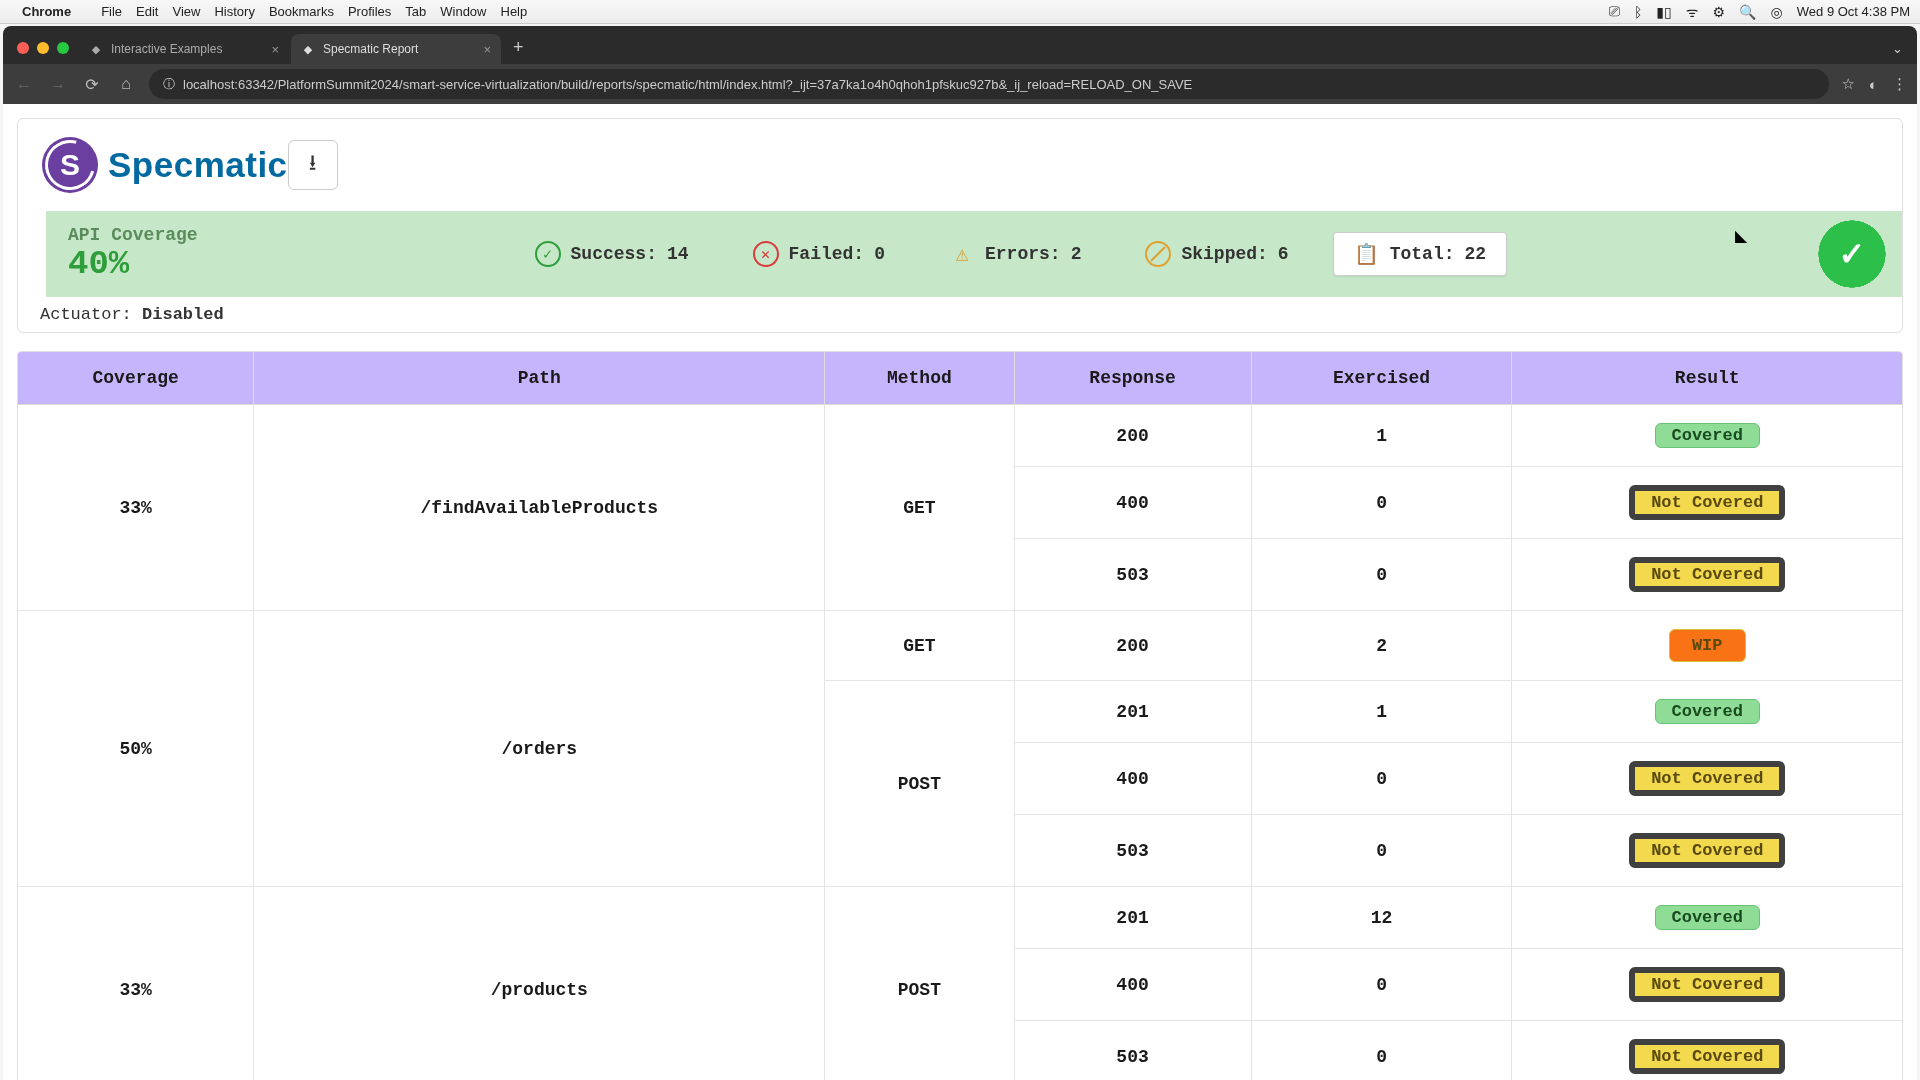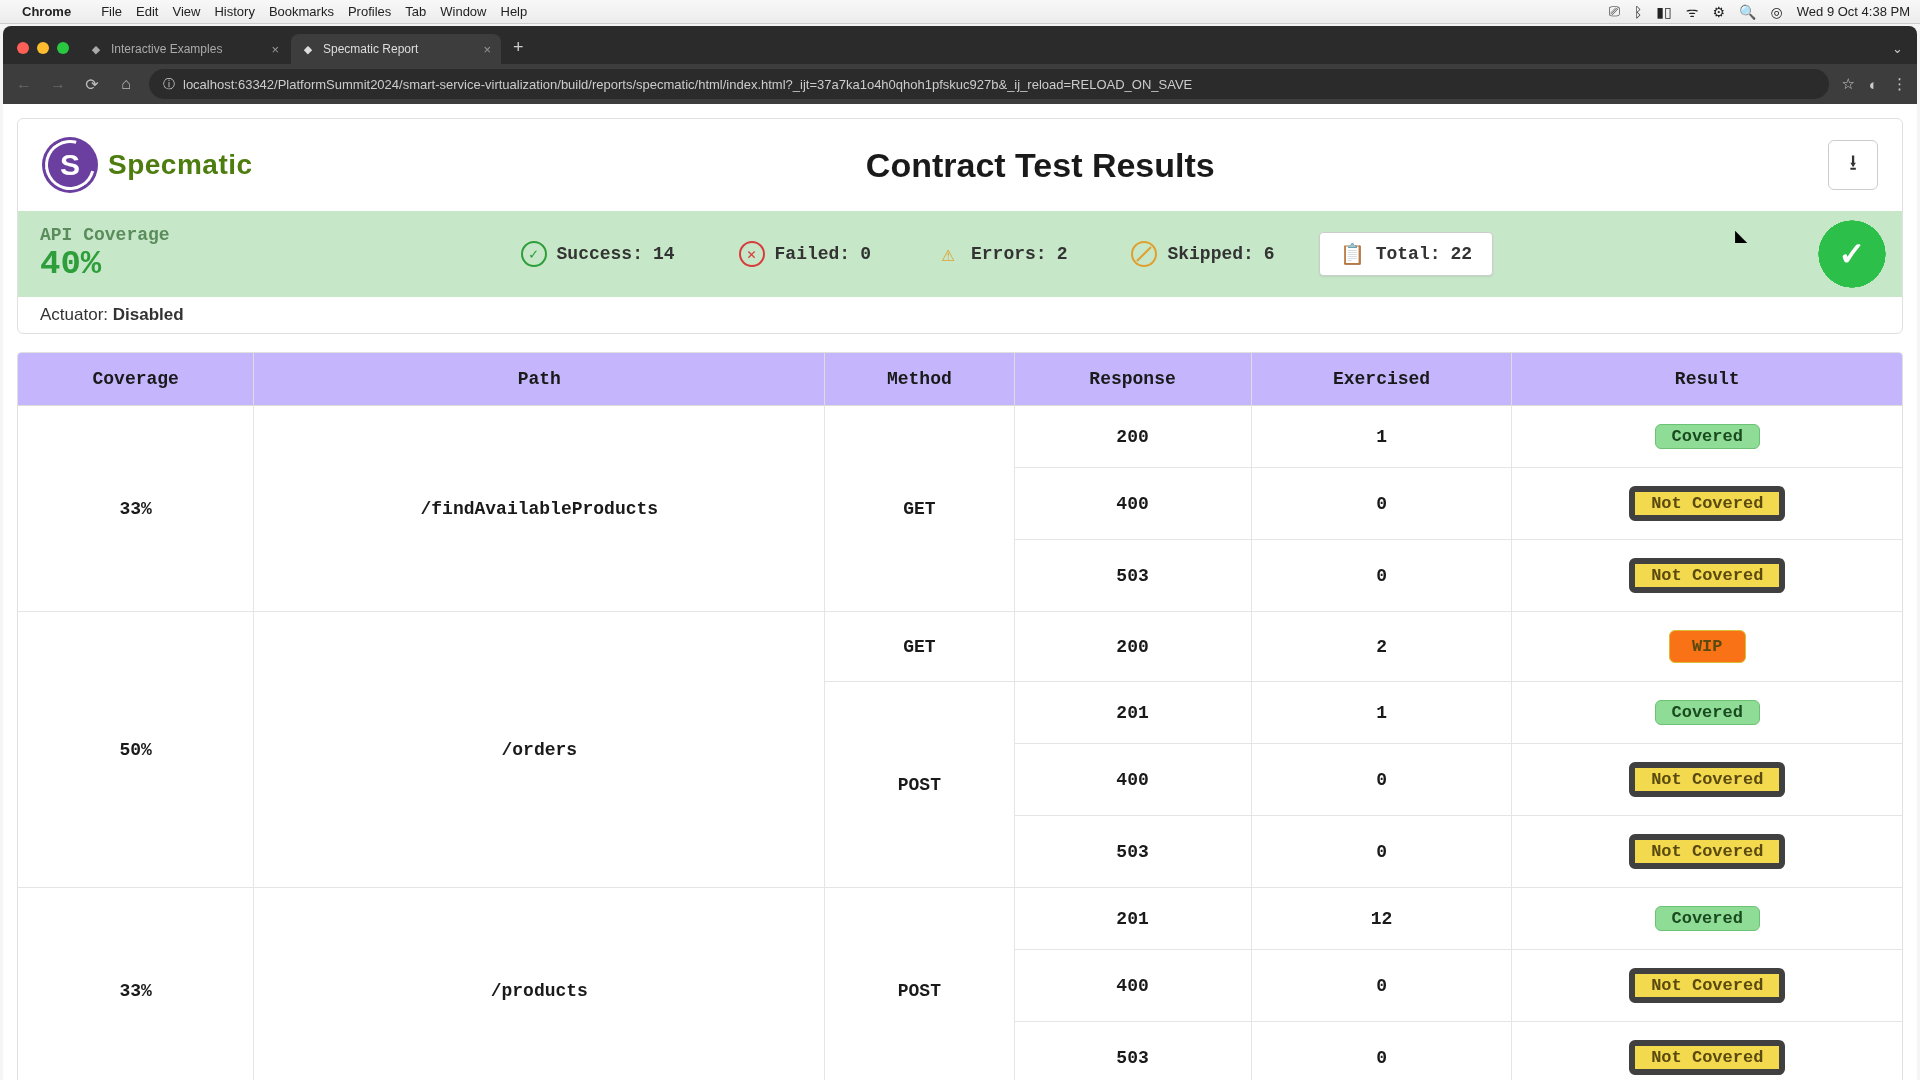--- a/index.html
+++ b/index.html
@@ -36,43 +36,43 @@
 .toolbar-right { display: flex; align-items: center; gap: 14px; color: #ccc; font-size: 15px; }
 
 
 .page { flex: 1; background: #fff; overflow-y: auto; padding: 14px; }
 .report-card { border: 1px solid #e0e0e0; border-radius: 6px; background: #fff; overflow: hidden; }
 
 .report-header { display: flex; align-items: center; padding: 18px 24px; }
 .logo { display: flex; align-items: center; gap: 10px; }
 .logo-mark { width: 56px; height: 56px; background: #6b3fa0; border-radius: 50%; display: flex; align-items: center; justify-content: center; color: #fff; font-size: 30px; font-weight: 700; position: relative; }
 .logo-mark::after { content: ""; position: absolute; width: 44px; height: 44px; border: 3px solid #fff; border-radius: 50%; border-right-color: transparent; transform: rotate(-30deg); }
-.logo-text { font-size: 28px; font-weight: 700; color: #4d7c0f; letter-spacing: 0.5px; }
+.logo-text { font-size: 35px; font-weight: 700; color: #0369a1; letter-spacing: 0.5px; }
 .page-title { flex: 1; text-align: center; font-size: 34px; font-weight: 700; color: #1a1a1a; }
 .download-btn { width: 50px; height: 50px; border: 1px solid #ccc; border-radius: 6px; display: flex; align-items: center; justify-content: center; font-size: 22px; color: #333; cursor: pointer; }
 
-.summary-bar { background: #c6e7c8; padding: 14px 22px; display: flex; align-items: center; gap: 40px; }
+.summary-bar { background: #c6e7c8; padding: 14px 22px; display: flex; align-items: center; gap: 40px; margin-left: 28px; }
 .coverage-block { font-family: "Courier New", monospace; }
 .coverage-label { font-size: 18px; color: #5a8c5c; font-weight: 600; }
 .coverage-pct { font-size: 34px; font-weight: 700; color: #2e9e3a; }
 .stats-row { display: flex; gap: 24px; flex: 1; justify-content: center; }
 .stat-chip { background: #f8faf8; border: 1px solid #d8e8d8; border-radius: 4px; padding: 8px 20px; display: flex; align-items: center; gap: 10px; font-family: "Courier New", monospace; font-size: 18px; font-weight: 600; color: #333; box-shadow: 0 1px 2px rgba(0,0,0,0.08); }
 .stat-chip.plain { background: transparent; border: none; box-shadow: none; }
 .stat-chip.total { background: #fff; border: 1px solid #ccc; }
 .stat-icon { width: 26px; height: 26px; border-radius: 50%; display: inline-flex; align-items: center; justify-content: center; font-size: 15px; }
 .stat-icon.success { border: 2px solid #2e9e3a; color: #2e9e3a; }
 .stat-icon.failed { border: 2px solid #d93c3c; color: #d93c3c; }
 .stat-icon.errors { color: #e0a030; font-size: 22px; }
 .stat-icon.skipped { border: 2px solid #e0a030; color: #e0a030; position: relative; }
 .stat-icon.skipped::after { content: ""; position: absolute; width: 20px; height: 2px; background: #e0a030; transform: rotate(-45deg); }
 .stat-icon.total-i { color: #333; font-size: 20px; }
 .badge-check { width: 56px; height: 56px; background: #2cc04a; border-radius: 50%; display: flex; align-items: center; justify-content: center; color: #fff; font-size: 32px; font-weight: 700; box-shadow: 0 0 0 4px #2cc04a; position: relative; }
 .badge-check::before { content: ""; position: absolute; inset: -6px; border-radius: 50%; background: radial-gradient(circle, transparent 60%, #2cc04a 60%); -webkit-mask: radial-gradient(circle at center, #000 70%, transparent 70%); }
 
-.actuator-row { padding: 8px 22px; font-family: Liberation Sans, sans-serif; font-size: 17px; color: #333; }
+.actuator-row { padding: 8px 22px; font-family: Liberation Mono, monospace; font-size: 17px; color: #333; }
 .actuator-row .status { font-weight: 700; }
 
 
 .results-table { margin-top: 18px; border: 1px solid #e0e0e0; border-radius: 4px; overflow: hidden; }
 table { width: 100%; border-collapse: collapse; font-family: "Courier New", monospace; font-size: 18px; }
 thead th { background: #c4b5fd; padding: 16px 10px; font-weight: 700; color: #1a1a1a; border-bottom: 1px solid #ddd; border-right: 1px solid #ddd; }
 thead th:last-child { border-right: none; }
 tbody td { padding: 18px 10px; text-align: center; border-bottom: 1px solid #e5e5e5; border-right: 1px solid #e5e5e5; color: #1a1a1a; font-weight: 600; }
 tbody td:last-child { border-right: none; }
 .result-pill { display: inline-block; padding: 2px 16px; border-radius: 6px; font-weight: 700; font-size: 17px; }
@@ -140,21 +140,20 @@
   </div>
 
   <div class="page">
     <div class="report-card">
 
       <div class="report-header">
         <div class="logo">
           <div class="logo-mark">S</div>
           <div class="logo-text">Specmatic</div>
         </div>
-        <div class="page-title">Contract Test Results</div>
         <div class="download-btn">
           <span>⭳</span>
         </div>
       </div>
 
       <div class="summary-bar">
         <div class="coverage-block">
           <div class="coverage-label">API Coverage</div>
           <div class="coverage-pct">40%</div>
         </div>

